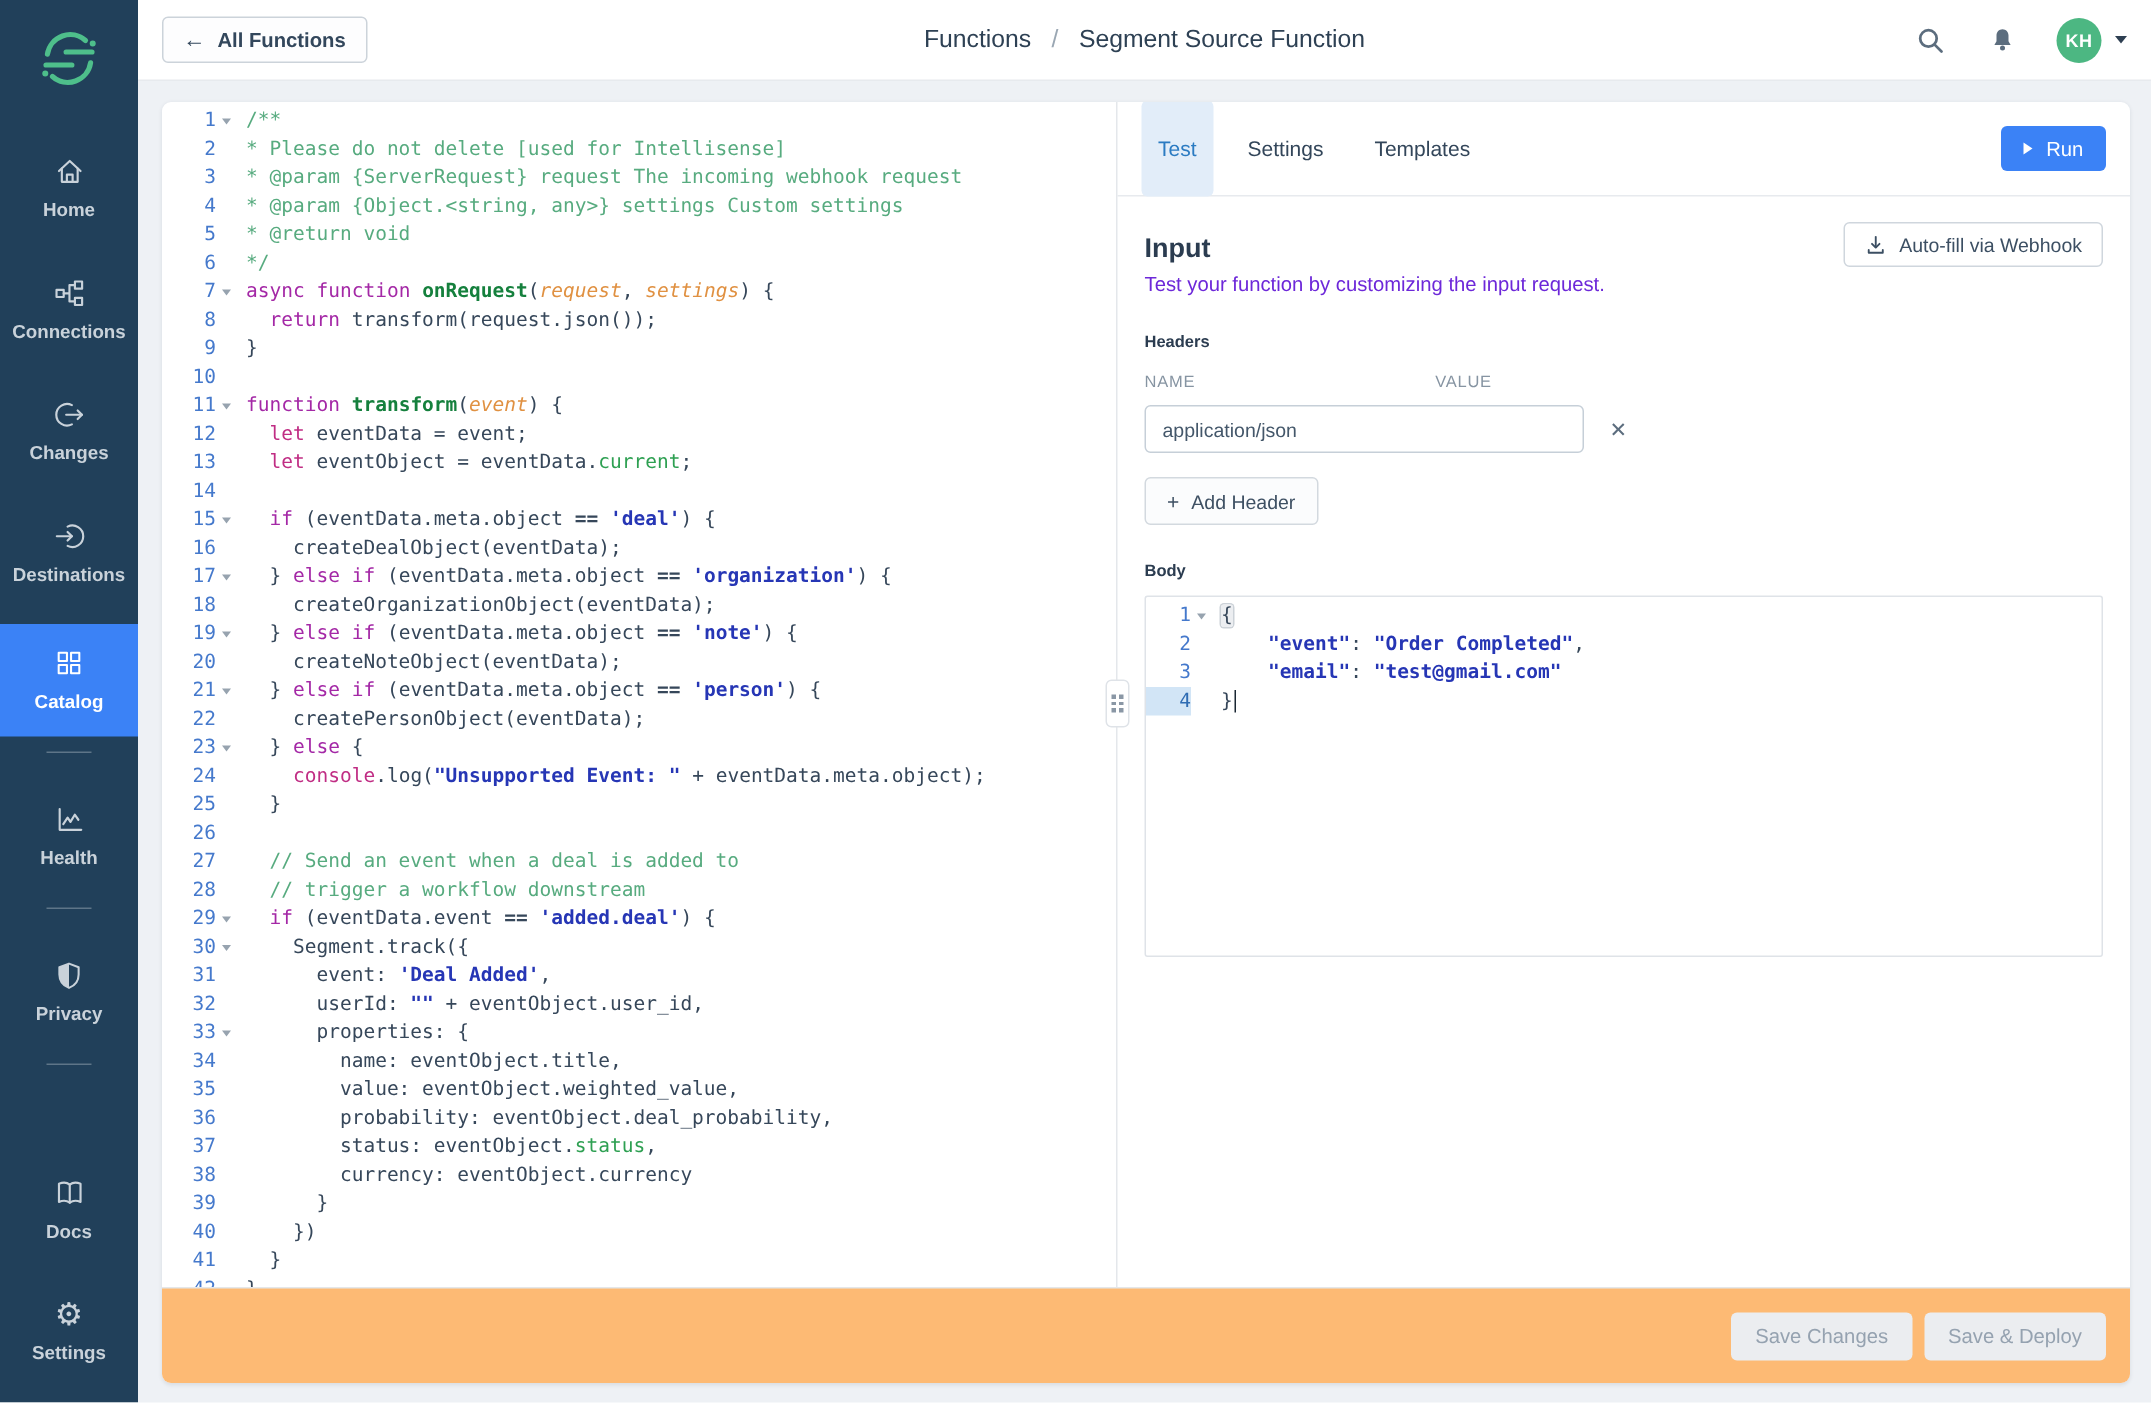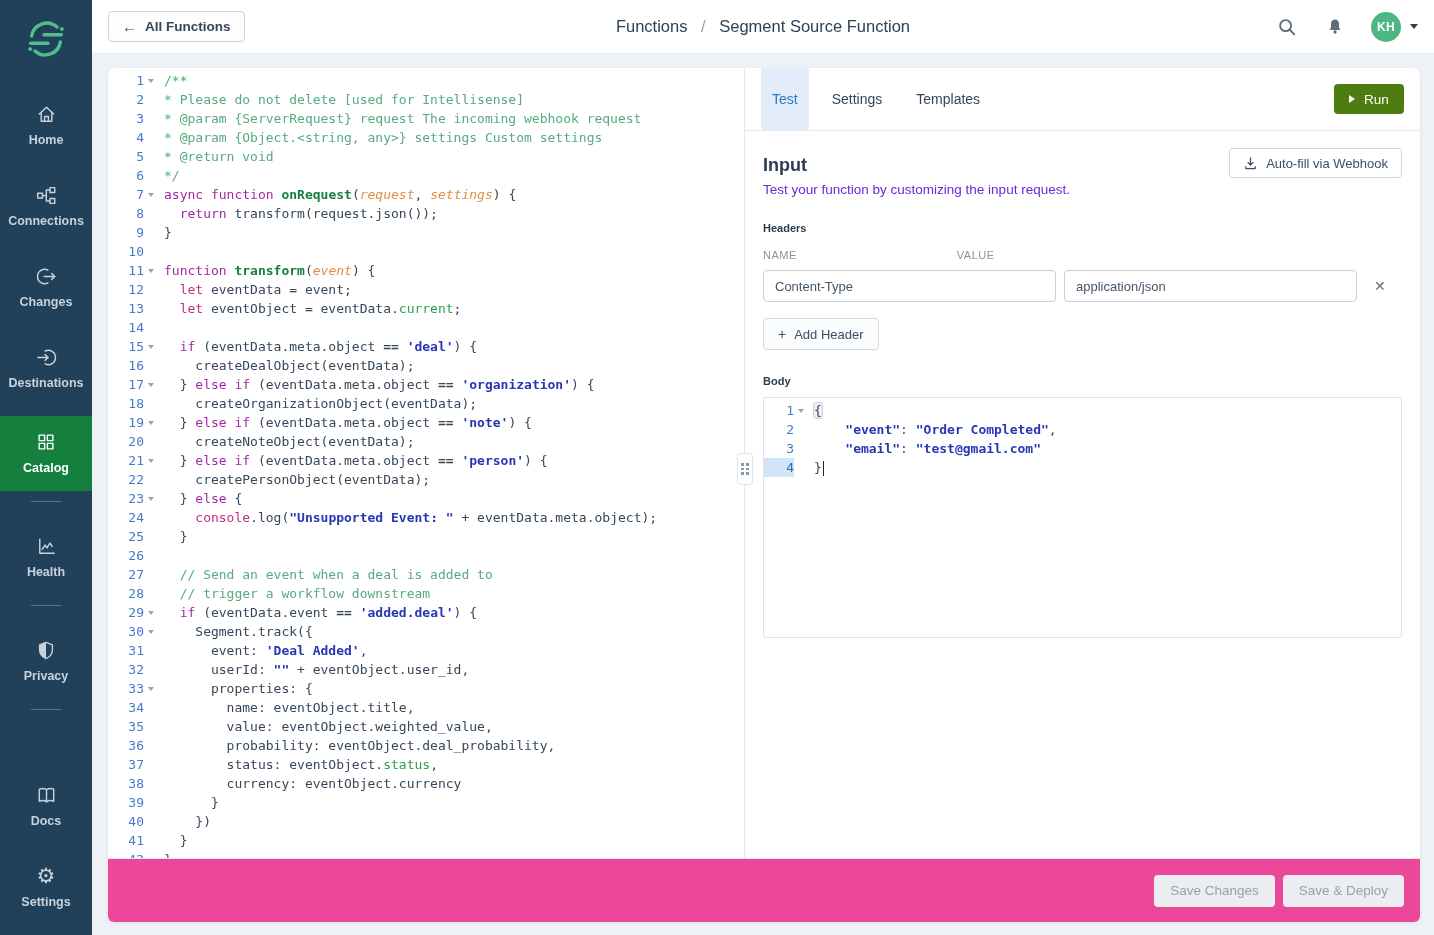--- a/index.html
+++ b/index.html
@@ -8,21 +8,21 @@
     font-family:"Liberation Sans", sans-serif;
     background:#eef1f5; position:relative; overflow:hidden; color:#33475c;
   }
   
   .sidebar { position:absolute; left:0; top:0; width:92px; height:935px;
     background:#21405a; display:flex; flex-direction:column; align-items:stretch; }
   .logo-wrap { display:flex; justify-content:center; padding:16px 0 10px; }
   .sb-nav { display:flex; flex-direction:column; flex:1; margin-top:20px;font-weight:bold; }
   .sb-item { display:flex; flex-direction:column; align-items:center; gap:7px;
     color:#c9d2da; font-size:12.5px; padding:10px 0 12px; margin-bottom:14px; cursor:pointer; }
-  .sb-item.active { background:#15803d; color:#ffffff; margin-bottom:10px; padding:14px 0 16px; }
+  .sb-item.active { background:#3b82f6; color:#ffffff; margin-bottom:10px; padding:14px 0 16px; }
   .sb-item.active .sb-icon svg { stroke:#ffffff; }
   .sb-icon { height:24px; display:flex; align-items:center; justify-content:center; }
   .sb-icon svg { stroke:#c9d2da; fill:none; stroke-width:1.5; stroke-linecap:round; stroke-linejoin:round; }
   .sb-divider { width:30px; height:1px; background:rgba(255,255,255,.28); margin:0 auto 22px; }
   .sb-spacer { flex:1; }
   .gear-glyph { font-size:21px; line-height:22px; color:#c9d2da; font-family:"DejaVu Sans", sans-serif; }
   
   .topbar { position:absolute; left:92px; top:0; width:1342px; height:54px; background:#ffffff;
     border-bottom:1px solid #e7eaee; display:flex; align-items:center; }
   .back-btn { margin-left:16px; height:31px; display:flex; align-items:center; gap:8px;
@@ -66,21 +66,21 @@
   .tk-a  { color:#e09142; font-style:italic; }
   .tk-s  { color:#2636b5; font-weight:bold; }
   .tk-g  { color:#2ea052; }
   .tk-o  { color:#36475a; font-weight:bold; }
   .tk-bh { background:#eceef1; box-shadow:0 0 0 1px #ccd2d8; border-radius:2px; }
   .cursor { display:inline-block; width:1.5px; height:15px; background:#1a2733; vertical-align:middle; margin-left:1px; }
   
   .tabs-row { height:63px; border-bottom:1px solid #e7eaee; display:flex; align-items:center; padding:0 16px; flex:none; }
   .tab { font-size:14px; color:#33465a; padding:24px 11px; margin-right:12px; border-radius:4px; cursor:pointer; }
   .tab.active { background:#e2edf9; color:#2b7bc2; }
-  .run-btn { margin-left:auto; height:30px; width:70px; background:#4d7c0f; border:none; border-radius:4px;
+  .run-btn { margin-left:auto; height:30px; width:70px; background:#3b82f6; border:none; border-radius:4px;
     color:#fff; font-size:13.5px; display:flex; align-items:center; justify-content:center; gap:9px; cursor:pointer; }
   .play-tri { width:0; height:0; border-top:4.5px solid transparent; border-bottom:4.5px solid transparent; border-left:6.5px solid #fff; }
   .panel-content { flex:1; padding:0 18px; position:relative; overflow:hidden; }
   .input-title { margin-top:24px; font-size:18px; font-weight:700; color:#2b3c50; }
   .input-sub { margin-top:6px; font-size:13.5px; color:#6d28d9; }
   .autofill-btn { position:absolute; top:17px; right:18px; height:30px; display:flex; align-items:center; gap:8px;
     padding:0 13px; background:#fff; border:1px solid #cfd6dd; border-radius:4px; font-size:13px; color:#3c4f63; cursor:pointer; }
   .section-title { margin-top:25px; font-size:11px; font-weight:700; color:#2b3c50; }
   .hdr-labels { display:flex; margin-top:15px; }
   .hdr-label { font-size:11px; color:#8694a2; letter-spacing:.5px; }
@@ -91,21 +91,21 @@
     font-size:13px; color:#44576a; font-family:"Liberation Sans", sans-serif; background:#fff; }
   .hdr-input + .hdr-input { margin-left:8px; }
   .row-x { margin-left:17px; color:#5c6d7e; font-size:14px; cursor:pointer; line-height:1; }
   .add-header-btn { margin-top:8px; height:32px; display:inline-flex; align-items:center; gap:8px; padding:0 14px;
     background:#fbfcfd; border:1px solid #d3d9df; border-radius:4px; font-size:13px; color:#3e5063; cursor:pointer; }
   .plus { font-size:14px; color:#3e5063; }
   .body-editor { margin-top:10px; height:241px; border:1px solid #dfe3e8; border-radius:2px; overflow:hidden; padding-top:3px; background:#fff; }
   .body-editor .ln { width:30px; }
   .body-editor .cl.active .ln { background:#d2e5f6; color:#2f6cb3; }
   
-  .card-footer { height:64px; flex:none; background:#ec4899; border-top:1px solid #e4e7ea;
+  .card-footer { height:64px; flex:none; background:#fdba74; border-top:1px solid #e4e7ea;
     display:flex; align-items:center; justify-content:flex-end; gap:8px; padding:0 16px; }
   .save-btn { height:32px; padding:0 16px; border:none; border-radius:4px; background:#ebedf0;
     color:#95a2b0; font-size:13.5px; font-family:"Liberation Sans", sans-serif; cursor:pointer; }
   svg.ui { stroke-linecap:round; stroke-linejoin:round; }
 </style>
 </head>
 <body>
 
 <nav class="sidebar">
   <div class="logo-wrap">
@@ -284,21 +284,20 @@
           <span>Auto-fill via Webhook</span>
         </button>
 
         <h3 class="section-title">Headers</h3>
         <div class="hdr-labels">
           <span class="hdr-label">NAME</span>
           <span class="hdr-label value">VALUE</span>
         </div>
         <div class="hdr-rows" id="hdr-rows">
             <div class="hdr-row">
-              <input class="hdr-input" value="Content-Type" style="">
               <input class="hdr-input" value="application/json" style="">
               <span class="row-x">✕</span>
             </div>
           </div>
         <button class="add-header-btn">
           <span class="plus">+</span>
           <span>Add Header</span>
         </button>
 
         <h3 class="section-title">Body</h3>

